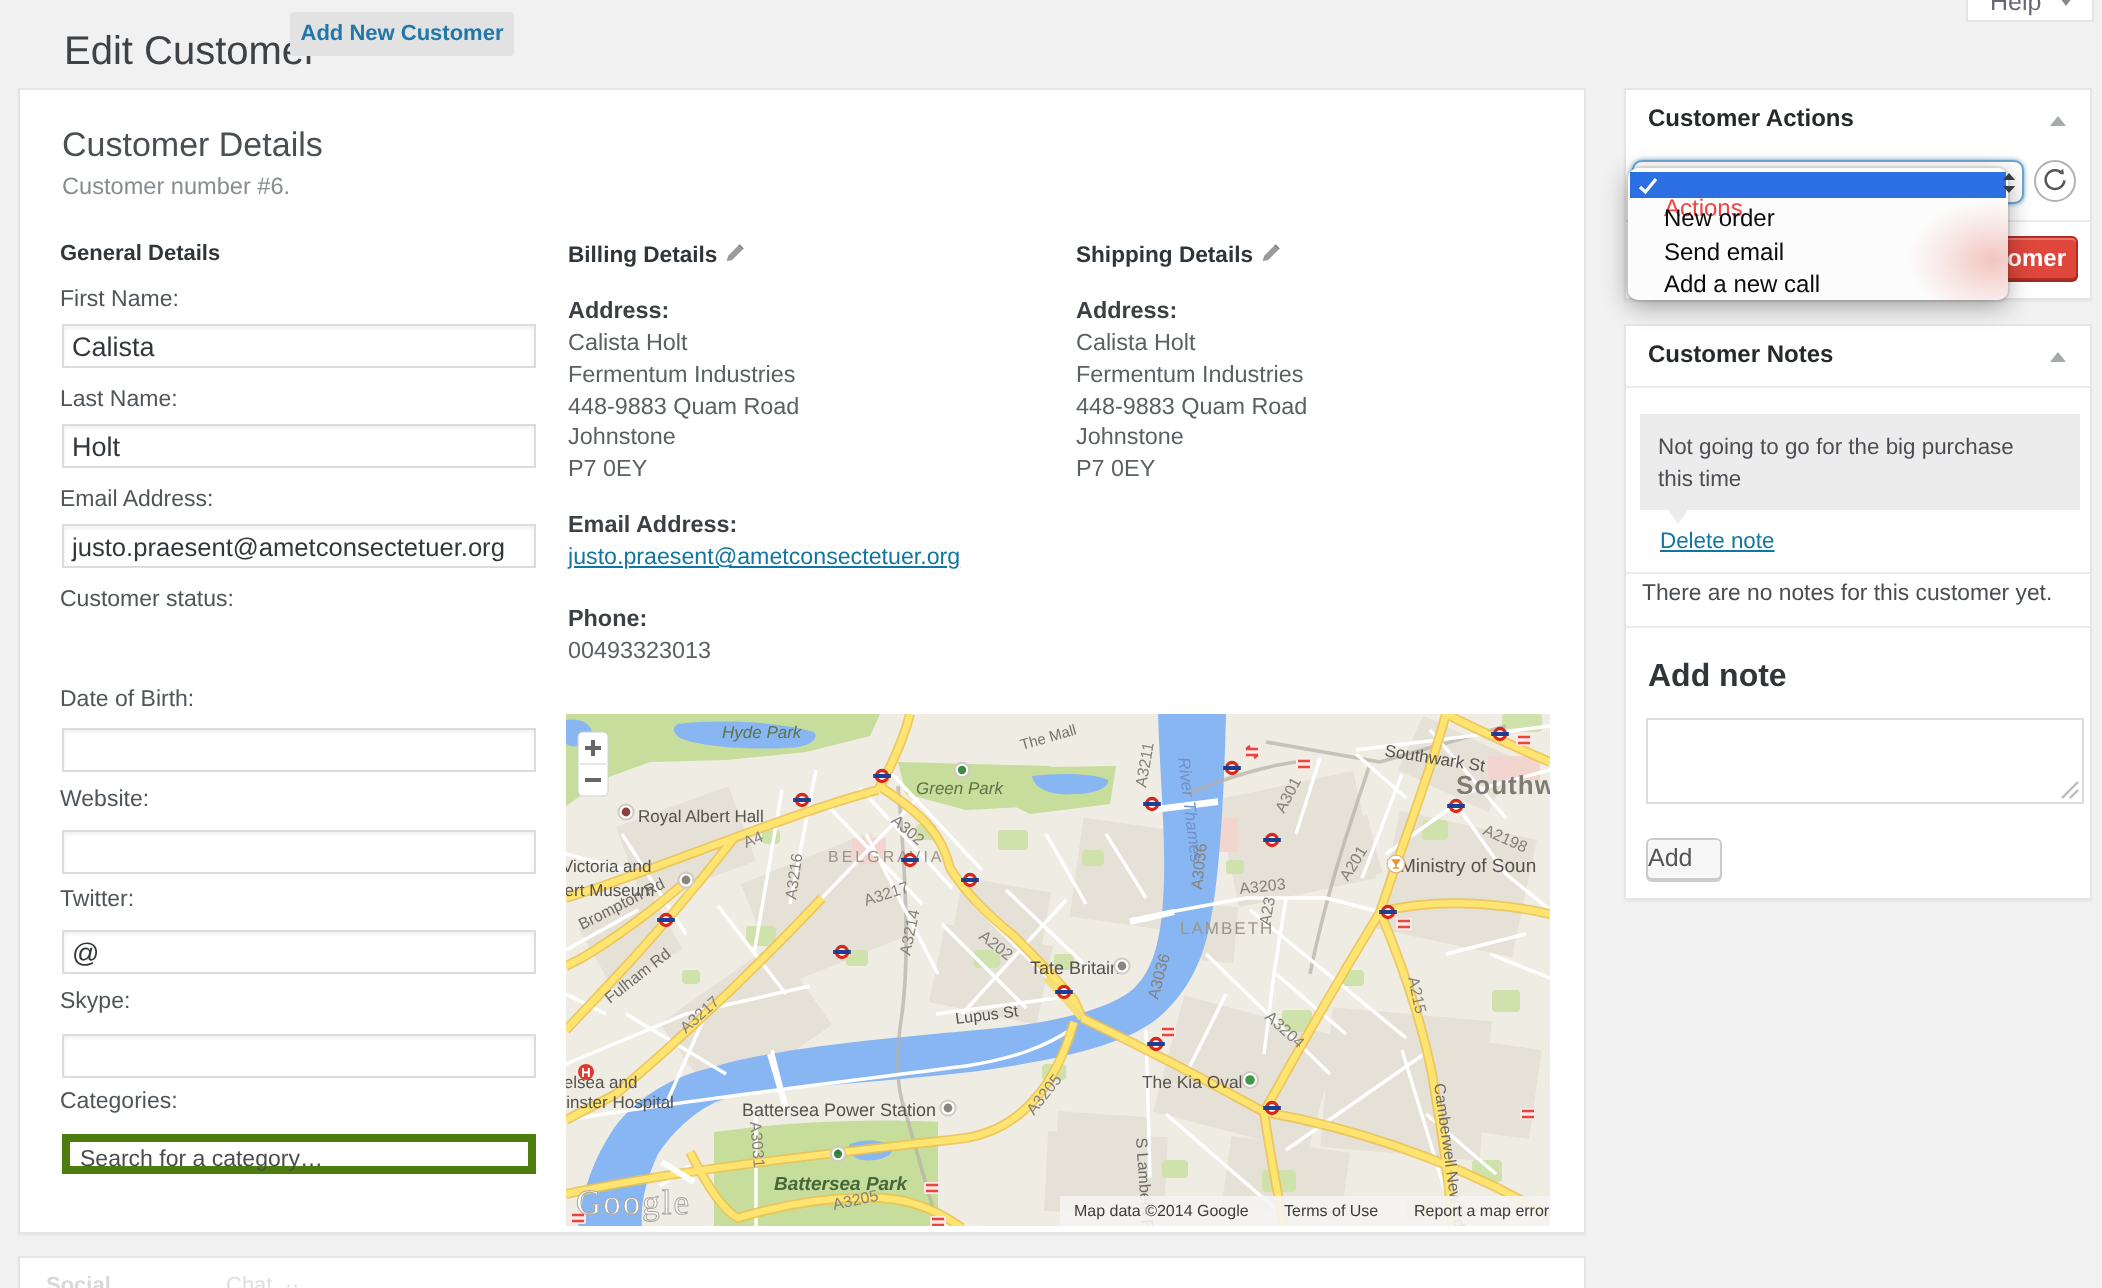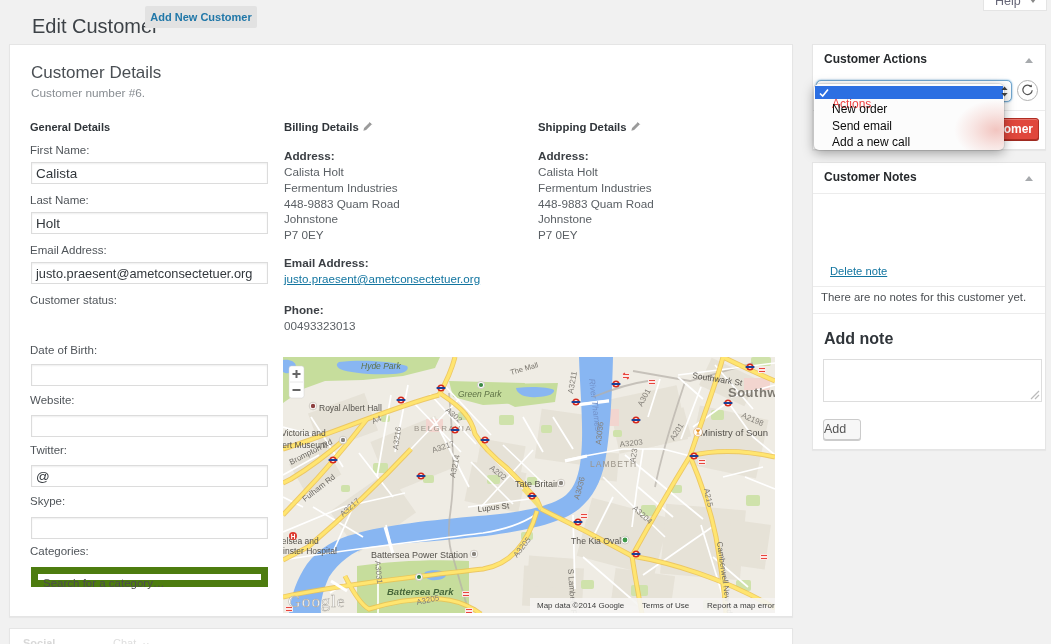--- a/index.html
+++ b/index.html
@@ -46,21 +46,21 @@
   <label class="f" style="left:20px;top:249px">Customer status:</label>
   <label class="f" style="left:20px;top:298.5px">Date of Birth:</label>
   <div class="inp" style="top:319px"></div>
   <label class="f" style="left:20px;top:349px">Website:</label>
   <div class="inp" style="top:370px"></div>
   <label class="f" style="left:20px;top:398.5px">Twitter:</label>
   <div class="inp" style="top:420px">@</div>
   <label class="f" style="left:20px;top:450px">Skype:</label>
   <div class="inp" style="top:472px"></div>
   <label class="f" style="left:20px;top:499.5px">Categories:</label>
-  <div class="inp" style="top:522px;height:20px;border:7px solid #4d7c0f;box-shadow:none;font-size:11.5px;color:#4c4c4c;line-height:18px;padding-left:5px">Search for a category…</div>
+  <div class="inp" style="top:522px;height:20px;border:4px solid #4d7c0f;box-shadow:none;font-size:11.5px;color:#4c4c4c;line-height:18px;padding-left:5px">Search for a category…</div>
 
   <div class="colh" style="left:274px;top:76px;font-size:11.3px">Billing Details <svg width="11" height="11" viewBox="0 0 16 16" style="vertical-align:-1px">
         <path d="M2 14l1-4 8-8 3 3-8 8-4 1z" fill="#9b9b9b"></path>
         <path d="M11 2l3 3" stroke="#777" stroke-width="1"></path>
       </svg></div>
   <div class="bl bb" style="left:274px;top:103px">Address:</div>
   <div class="bl" style="left:274px;top:119px">Calista Holt<br>Fermentum Industries<br>448-9883 Quam Road<br>Johnstone<br>P7 0EY</div>
   <div class="bl bb" style="left:274px;top:210px">Email Address:</div>
   <div class="bl" style="left:274px;top:226px;font-size:11.6px"><a class="lnk" href="#">justo.praesent@ametconsectetuer.org</a></div>
   <div class="bl bb" style="left:274px;top:257px">Phone:</div>
@@ -513,20 +513,23 @@
   <div class="mi" style="top:13px;color:#ef4444">Actions</div>
   <div class="mi" style="top:18px">New order</div>
   <div class="mi" style="top:34.5px">Send email</div>
   <div class="mi" style="top:50.5px">Add a new call</div>
   </div>
 
 <div class="panel" id="pNotes" style="left:812px;top:162px;width:234px;height:288px">
   <div class="sideh">Customer Notes</div>
     <div class="toggle"></div>
   <div class="abs" style="left:0;top:30px;width:232px;border-top:1px solid #ececec"></div>
+  <div class="notebox">
+    <div class="abs" style="left:9px;top:10px;font-size:11.2px;color:#4a4e52;line-height:15.5px">Not going to go for the big purchase<br>this time</div>
+  </div>
   <div class="abs" style="left:17px;top:102px;font-size:11.2px"><a class="lnk" href="#">Delete note</a></div>
   <div class="abs" style="left:0;top:123px;width:232px;border-top:1px solid #ececec"></div>
   <div class="abs" style="left:8px;top:128px;font-size:11.4px;color:#4a4e52;white-space:nowrap">There are no notes for this customer yet.</div>
   <div class="abs" style="left:0;top:150px;width:232px;border-top:1px solid #ececec"></div>
   <div class="abs" style="left:11px;top:167px;font-size:16px;font-weight:bold;color:#30353a">Add note</div>
   <div class="abs" style="left:10px;top:196px;width:219px;height:43px;background:#fff;border:1px solid #ddd;box-sizing:border-box">
     <svg style="position:absolute;right:1px;bottom:1px" width="10" height="10" viewBox="0 0 10 10">
         <path d="M9 1 L1 9 M9 5 L5 9" stroke="#bbb" stroke-width="1.2"></path>
       </svg>
   </div>

